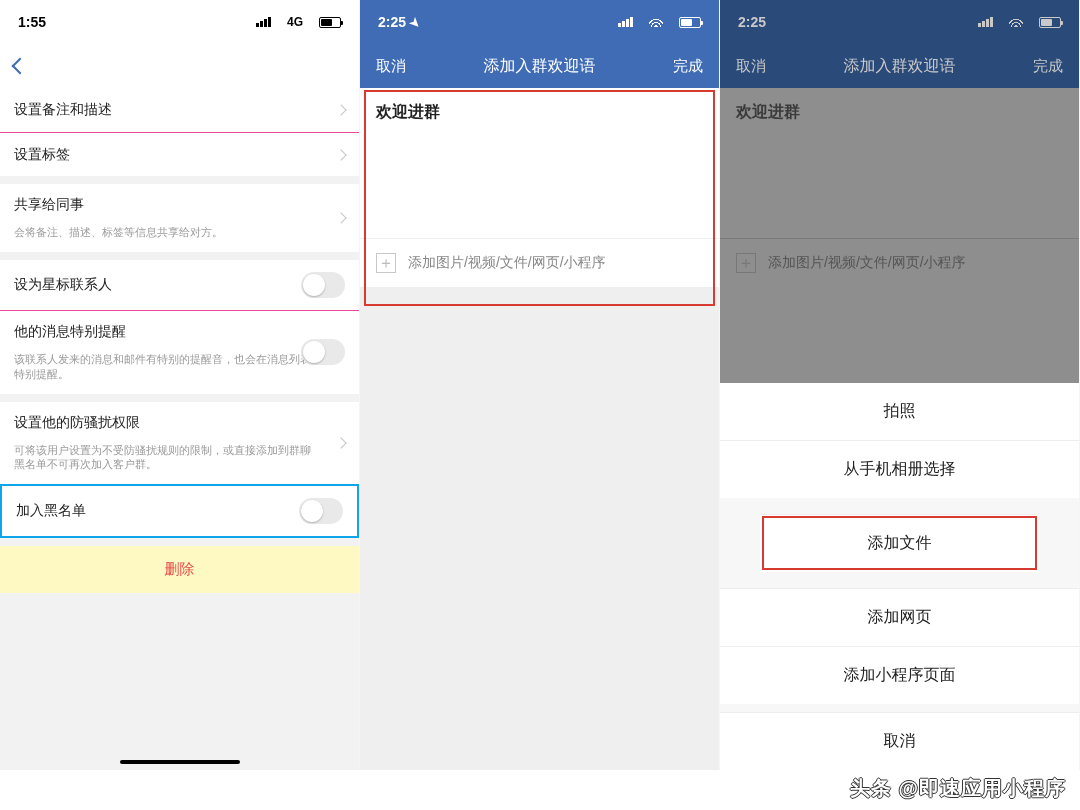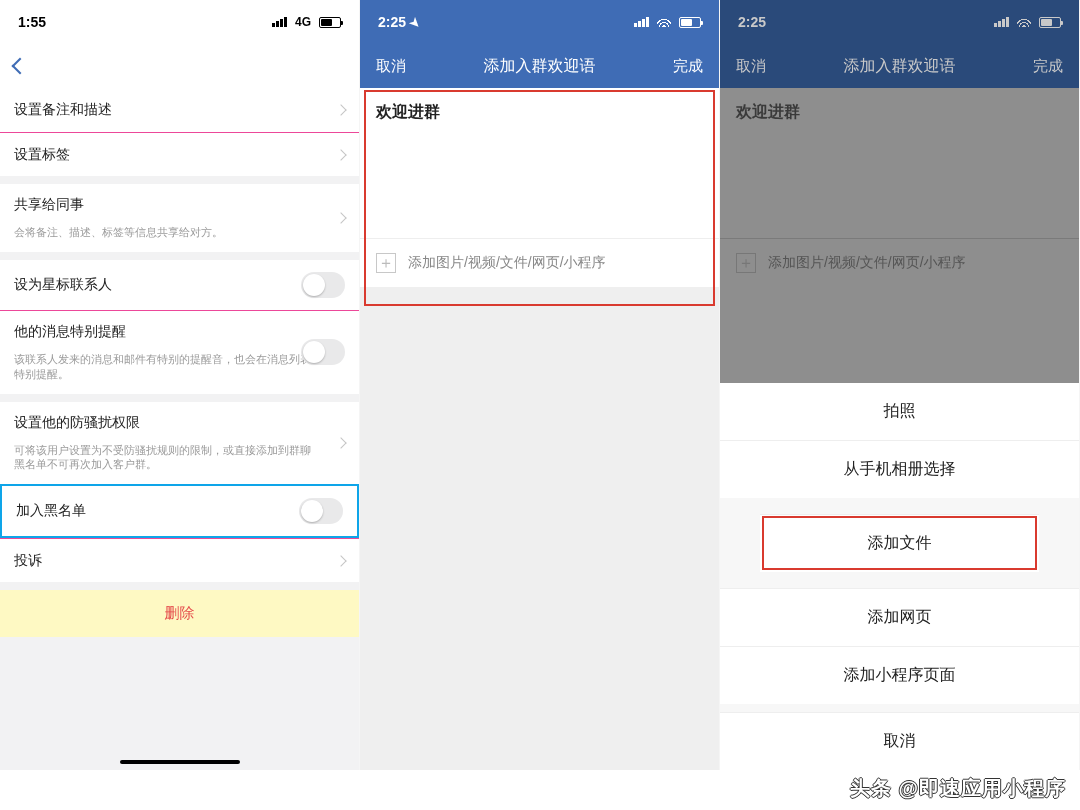--- a/index.html
+++ b/index.html
@@ -18,21 +18,21 @@
     border-right: 1px solid rgba(0,0,0,0.04);
   }
   
   .status-white, .status-blue {
     height: 44px;
     display: flex; align-items: center; justify-content: space-between;
     padding: 0 18px; font-size: 14px; font-weight: 600;
   }
   .status-white { background:#fff; color:#000; }
   .status-blue  { background:#3f6cb5; color:#fff; }
-  .status-right { display:flex; align-items:center; gap:8px; font-size:12px; }
+  .status-right { display:flex; align-items:center; gap:16px; font-size:12px; }
   .bars { display:inline-flex; align-items:flex-end; gap:1px; }
   .bars span { width:3px; background:currentColor; display:inline-block; }
   .bars span:nth-child(1){height:4px} .bars span:nth-child(2){height:6px}
   .bars span:nth-child(3){height:8px} .bars span:nth-child(4){height:10px}
   .wifi { width:14px; height:10px; position:relative; }
   .wifi::before { content:""; position:absolute; inset:0;
     background: radial-gradient(circle at 50% 100%, currentColor 2px, transparent 2px),
       radial-gradient(circle at 50% 100%, transparent 4px, currentColor 4px, currentColor 5px, transparent 5px),
       radial-gradient(circle at 50% 100%, transparent 7px, currentColor 7px, currentColor 8px, transparent 8px);
   }
@@ -150,24 +150,20 @@
           <span class="label">设置他的防骚扰权限</span>
           <span class="sub">可将该用户设置为不受防骚扰规则的限制，或直接添加到群聊黑名单不可再次加入客户群。</span>
           <span class="chev chev-abs"></span>
         </div>
         <div class="row hl-red">
           <span class="label">加入黑名单</span>
           <span class="toggle">
               <span class="knob"></span>
             </span>
         </div>
-        <div class="row">
-          <span class="label">投诉</span>
-          <span class="chev"></span>
-        </div>
       </div>
       <div class="gap"></div>
       <div class="delete-row">
         <span>删除</span>
       </div>
     </div>
     <div class="home-ind"></div>
   </div>
 
   <div class="phone" style="position:relative;">

